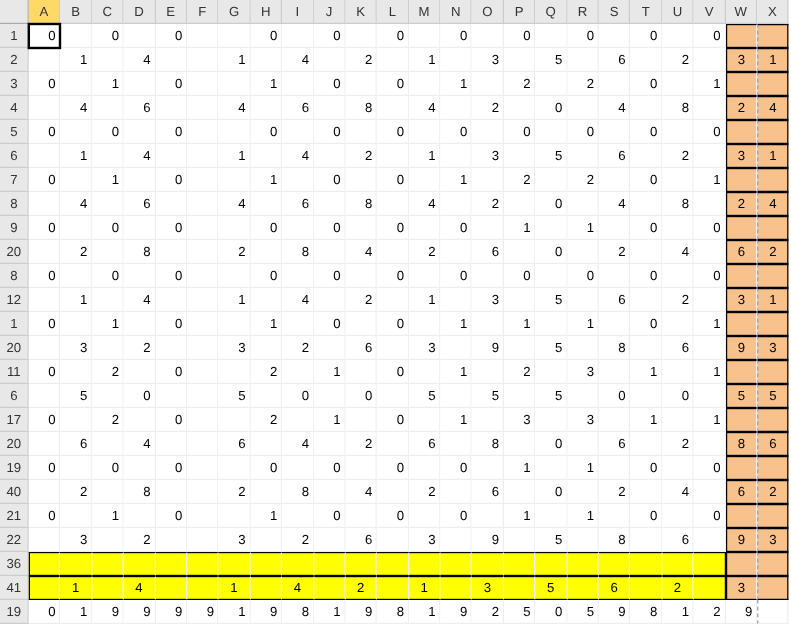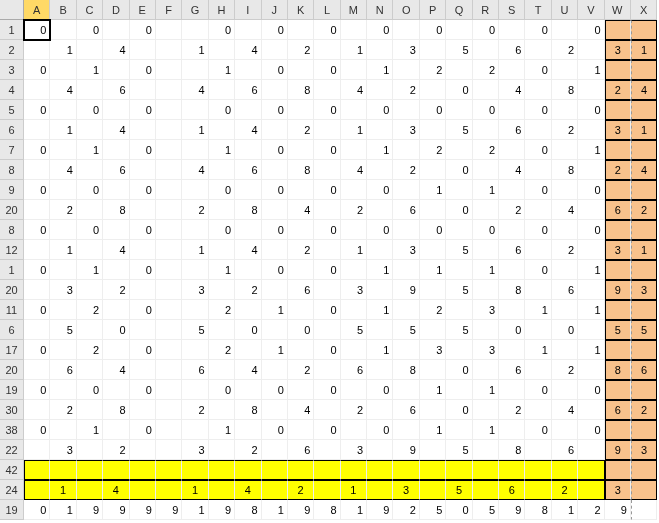--- a/index.html
+++ b/index.html
@@ -574,21 +574,21 @@
     <div class="cell"></div>
     <div class="cell">1</div>
     <div class="cell"></div>
     <div class="cell">1</div>
     <div class="cell"></div>
     <div class="cell">0</div>
     <div class="cell"></div>
     <div class="cell">0</div>
     <div class="cell orange-edge orange-left" style="justify-content: center;"></div>
     <div class="cell orange-edge orange-right-border" style="justify-content: center; border-left: 1px dashed rgb(153, 153, 153);"></div>
-    <div class="rowhdr">30</div>
+    <div class="rowhdr">40</div>
     <div class="cell"></div>
     <div class="cell">2</div>
     <div class="cell"></div>
     <div class="cell">8</div>
     <div class="cell"></div>
     <div class="cell"></div>
     <div class="cell">2</div>
     <div class="cell"></div>
     <div class="cell">8</div>
     <div class="cell"></div>
@@ -599,21 +599,21 @@
     <div class="cell">6</div>
     <div class="cell"></div>
     <div class="cell">0</div>
     <div class="cell"></div>
     <div class="cell">2</div>
     <div class="cell"></div>
     <div class="cell">4</div>
     <div class="cell"></div>
     <div class="cell orange-edge orange-left" style="justify-content: center;">6</div>
     <div class="cell orange-edge orange-right-border" style="justify-content: center; border-left: 1px dashed rgb(153, 153, 153);">2</div>
-    <div class="rowhdr">38</div>
+    <div class="rowhdr">21</div>
     <div class="cell">0</div>
     <div class="cell"></div>
     <div class="cell">1</div>
     <div class="cell"></div>
     <div class="cell">0</div>
     <div class="cell"></div>
     <div class="cell"></div>
     <div class="cell">1</div>
     <div class="cell"></div>
     <div class="cell">0</div>
@@ -649,21 +649,21 @@
     <div class="cell">9</div>
     <div class="cell"></div>
     <div class="cell">5</div>
     <div class="cell"></div>
     <div class="cell">8</div>
     <div class="cell"></div>
     <div class="cell">6</div>
     <div class="cell"></div>
     <div class="cell orange-edge orange-left" style="justify-content: center;">9</div>
     <div class="cell orange-edge orange-right-border" style="justify-content: center; border-left: 1px dashed rgb(153, 153, 153);">3</div>
-    <div class="rowhdr">42</div>
+    <div class="rowhdr">36</div>
     <div class="cell yellow-cell yellow-top yellow-left"></div>
     <div class="cell yellow-cell yellow-top"></div>
     <div class="cell yellow-cell yellow-top"></div>
     <div class="cell yellow-cell yellow-top"></div>
     <div class="cell yellow-cell yellow-top"></div>
     <div class="cell yellow-cell yellow-top"></div>
     <div class="cell yellow-cell yellow-top"></div>
     <div class="cell yellow-cell yellow-top"></div>
     <div class="cell yellow-cell yellow-top"></div>
     <div class="cell yellow-cell yellow-top"></div>
@@ -674,21 +674,21 @@
     <div class="cell yellow-cell yellow-top"></div>
     <div class="cell yellow-cell yellow-top"></div>
     <div class="cell yellow-cell yellow-top"></div>
     <div class="cell yellow-cell yellow-top"></div>
     <div class="cell yellow-cell yellow-top"></div>
     <div class="cell yellow-cell yellow-top"></div>
     <div class="cell yellow-cell yellow-top"></div>
     <div class="cell yellow-cell yellow-top yellow-right"></div>
     <div class="cell orange-edge orange-left" style="justify-content: center;"></div>
     <div class="cell orange-edge orange-right-border" style="justify-content: center; border-left: 1px dashed rgb(153, 153, 153);"></div>
-    <div class="rowhdr">24</div>
+    <div class="rowhdr">41</div>
     <div class="cell yellow-cell yellow-bottom yellow-left"></div>
     <div class="cell yellow-cell yellow-bottom">1</div>
     <div class="cell yellow-cell yellow-bottom"></div>
     <div class="cell yellow-cell yellow-bottom">4</div>
     <div class="cell yellow-cell yellow-bottom"></div>
     <div class="cell yellow-cell yellow-bottom"></div>
     <div class="cell yellow-cell yellow-bottom">1</div>
     <div class="cell yellow-cell yellow-bottom"></div>
     <div class="cell yellow-cell yellow-bottom">4</div>
     <div class="cell yellow-cell yellow-bottom"></div>

